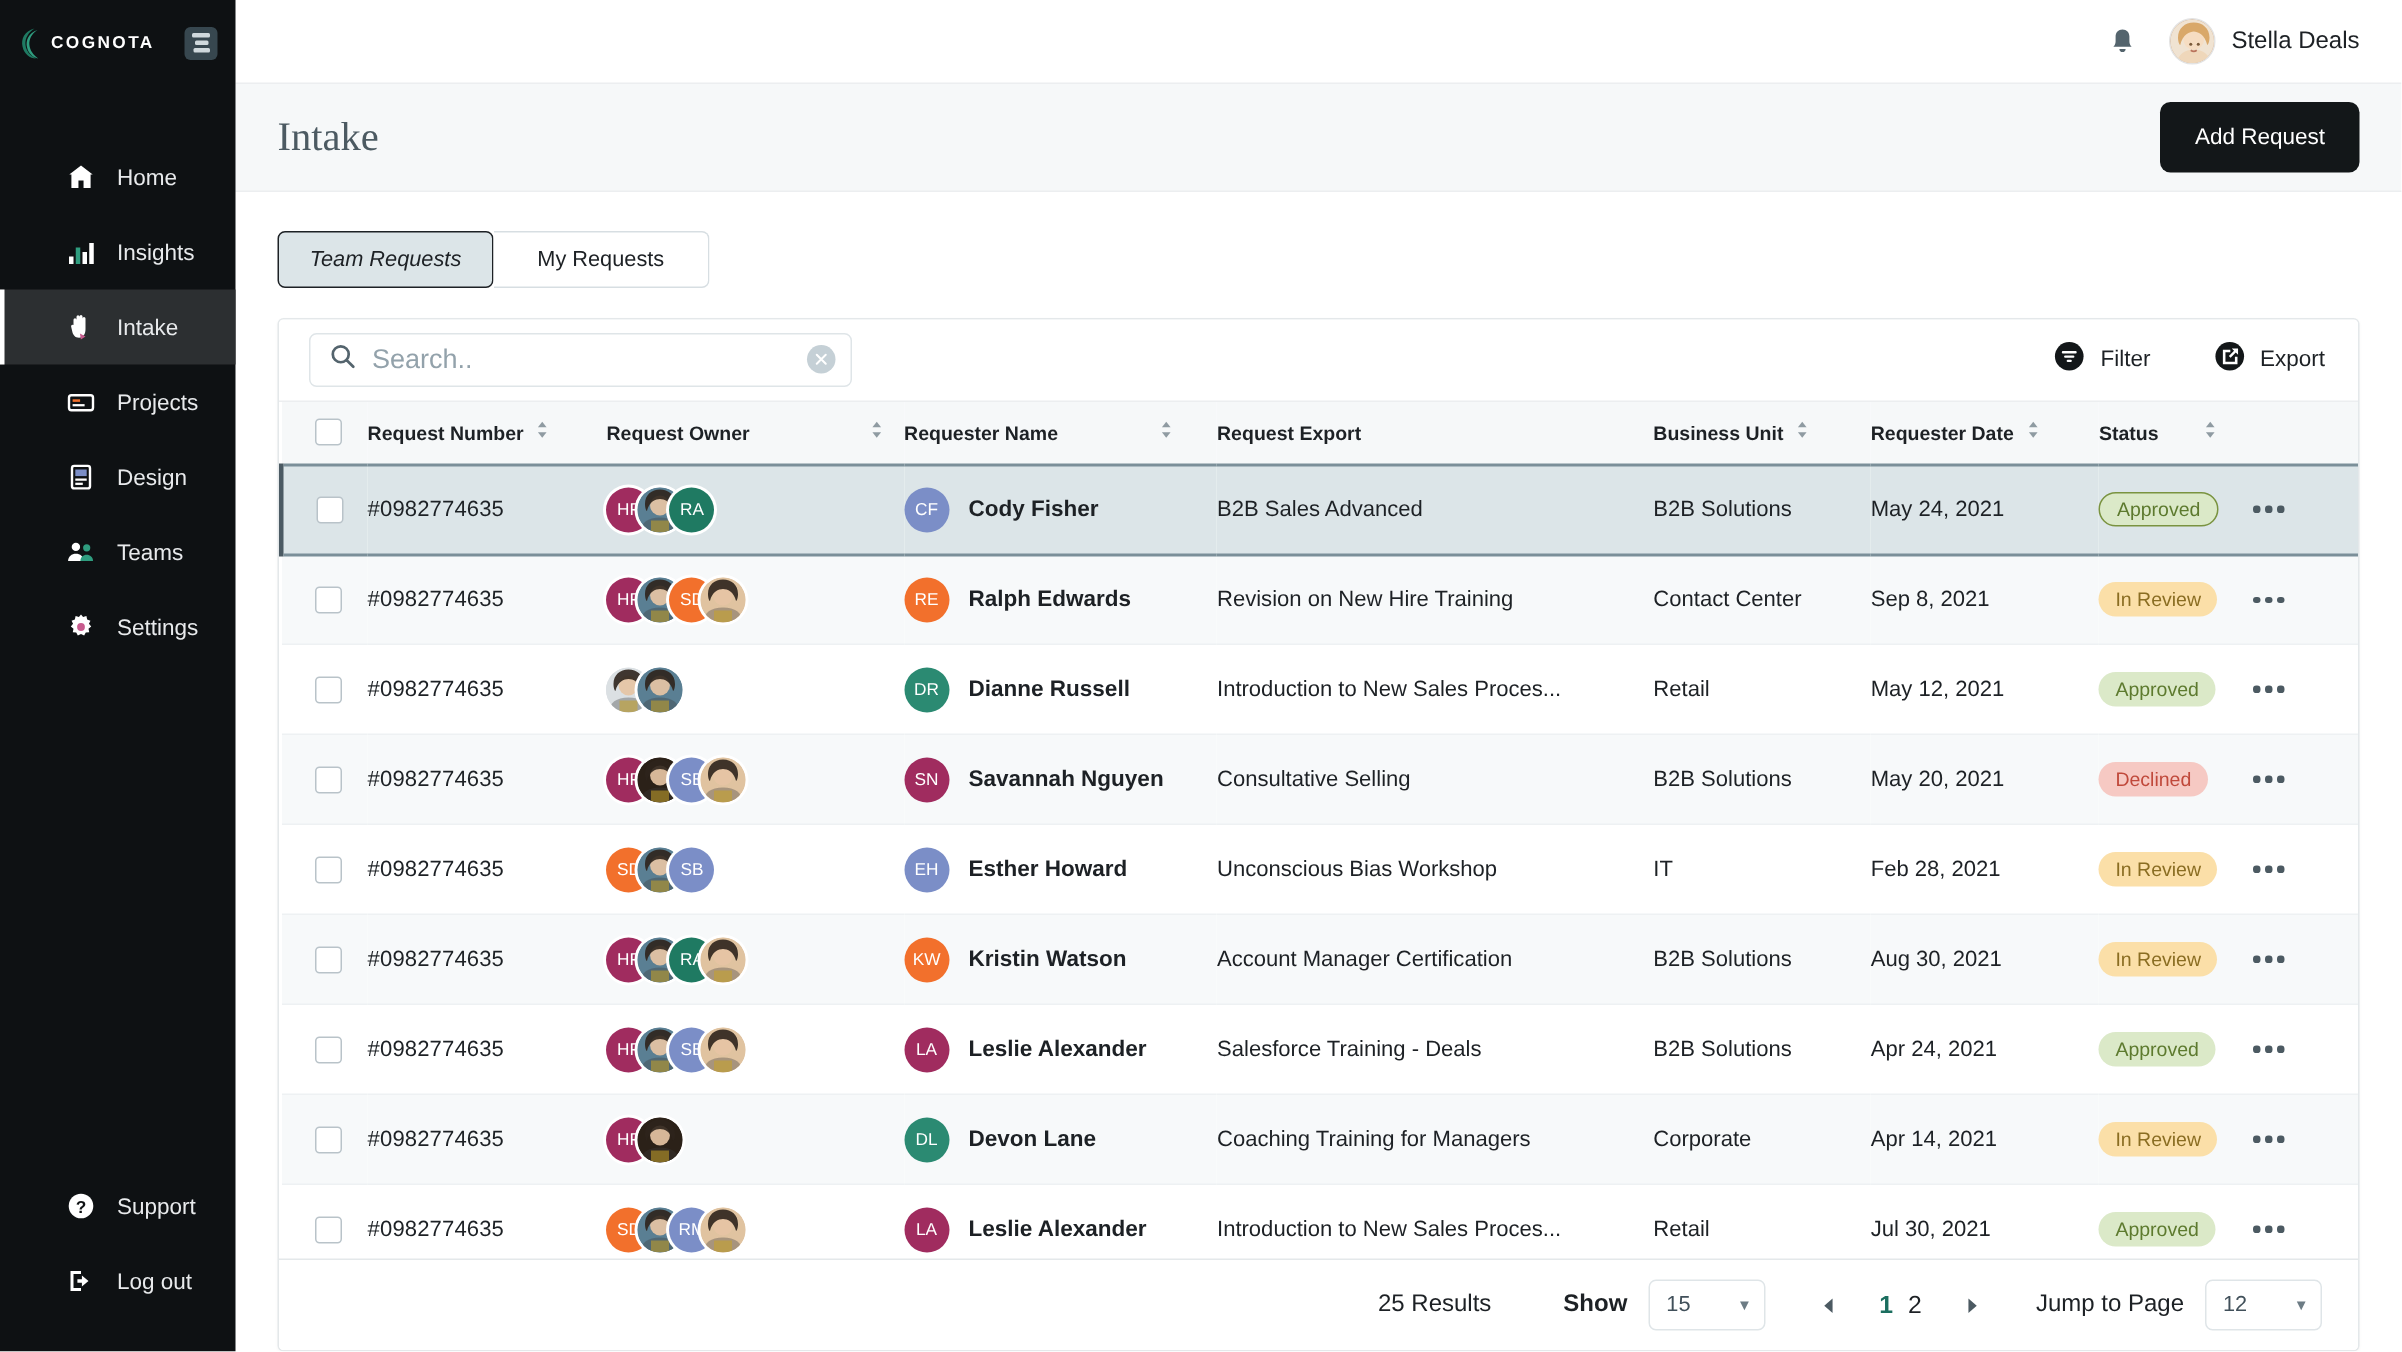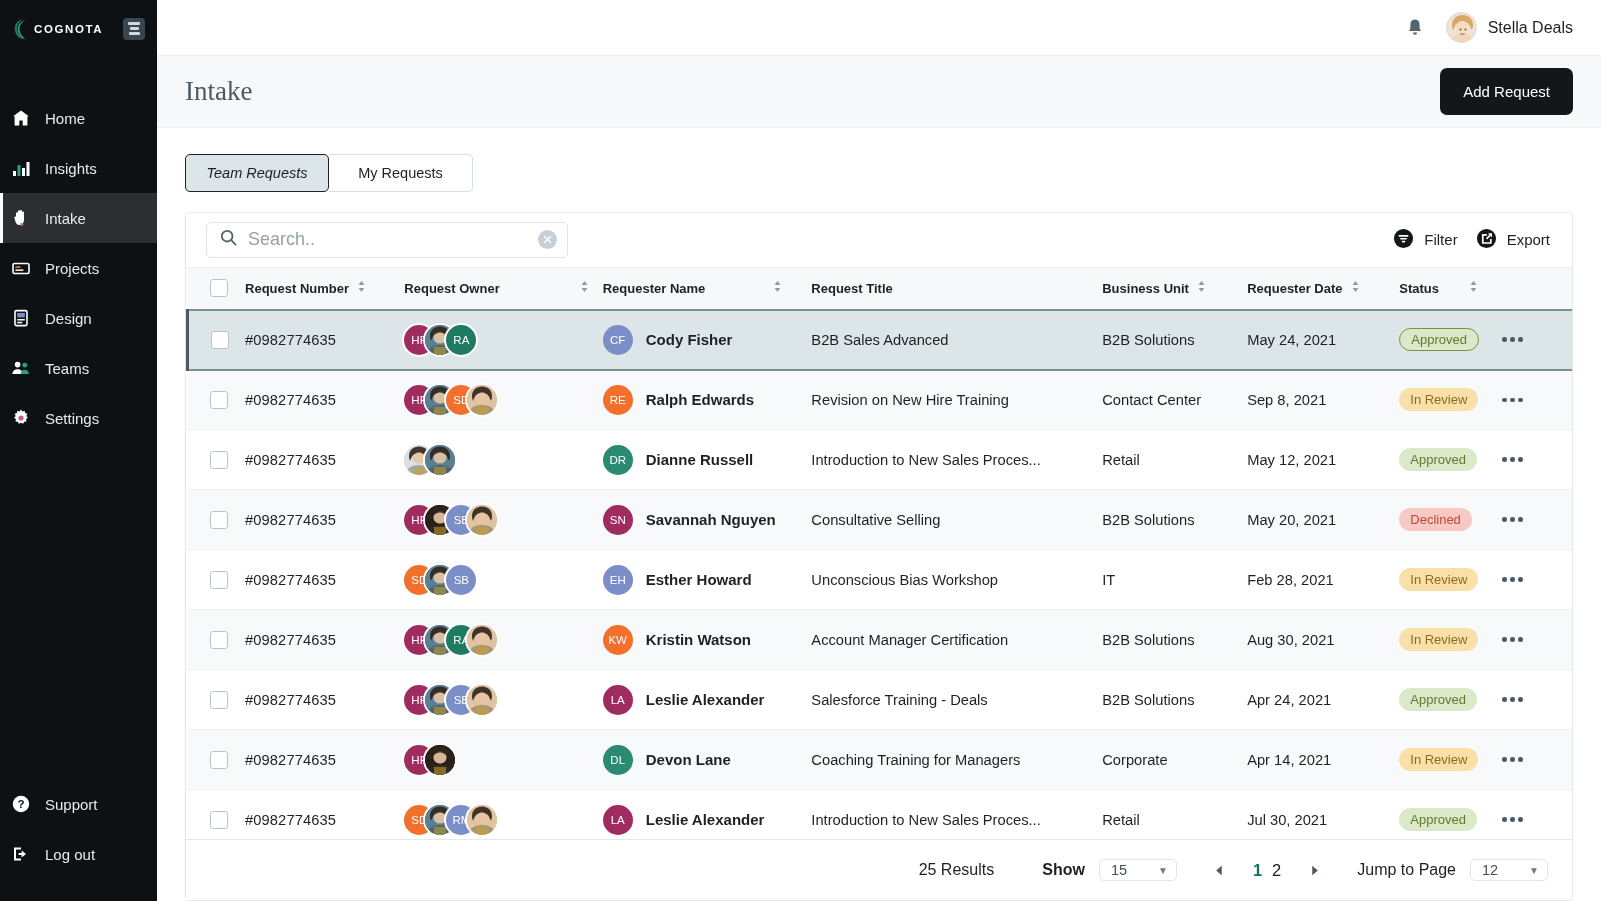--- a/index.html
+++ b/index.html
@@ -35,21 +35,21 @@
     cursor: pointer;
   }
   .collapse-btn i { display:block; height: 2.5px; background:#cfd8dc; border-radius:1px; }
   .collapse-btn i:nth-child(1){ width: 12px; }
   .collapse-btn i:nth-child(2){ width: 9px; }
   .collapse-btn i:nth-child(3){ width: 11px; }
 
   .nav { margin-top: 36px; display: flex; flex-direction: column; }
   .nav-item {
     height: 50px; display: flex; align-items: center; gap: 14px;
-    padding-left: 11px; color: #e8eaec; font-size: 15px;
+    padding-left: 44px; color: #e8eaec; font-size: 15px;
     position: relative; cursor: pointer;
   }
   .nav-item .nav-ico { width: 20px; height: 20px; flex: 0 0 20px; display:flex; align-items:center; justify-content:center; }
   .nav-item.active { background: #2c2f31; }
   .nav-item.active::before {
     content: ""; position: absolute; left: 0; top: 0; bottom: 0;
     width: 3px; background: #ffffff;
   }
   .nav-bottom { position: absolute; bottom: 22px; left: 0; right: 0; display:flex; flex-direction:column; }
 
@@ -109,21 +109,21 @@
   }
   .search-input {
     border: none; outline: none; flex: 1 1 auto; font-size: 18px;
     color: #41505a; font-family: "Liberation Sans", sans-serif; background: transparent;
   }
   .search-input::placeholder { color: #93a2ab; }
   .clear-btn {
     width: 19px; height: 19px; border-radius: 50%; background: #c5d0d6;
     display:flex; align-items:center; justify-content:center; cursor:pointer; flex:0 0 19px;
   }
-  .toolbar-actions { margin-left: auto; display: flex; align-items: center; gap: 18px; }
+  .toolbar-actions { margin-left: auto; display: flex; align-items: center; gap: 42px; }
   .tb-action { display: flex; align-items: center; gap: 10px; cursor: pointer; font-size: 15px; color:#1d2125; }
 
   
   .table-scroll { flex: 1 1 auto; overflow: hidden; }
   table { width: 100%; border-collapse: collapse; table-layout: fixed; }
   thead th {
     background: #f6f8f9; height: 42px; font-size: 13px; color: #1d2125;
     font-weight: bold; text-align: left; border-bottom: 1px solid #e4e8ea;
     padding: 0; vertical-align: middle;
   }
@@ -179,21 +179,21 @@
   .more-dots i { width: 4.5px; height: 4.5px; border-radius: 50%; background: #4c5a62; display:block; }
 
   .footer {
     height: 62px; border-top: 1px solid #e4e8ea; background: #fff;
     display: flex; align-items: center; justify-content: flex-end;
     padding-right: 24px; gap: 0;
   }
   .results { font-size: 16px; color: #1d2125; margin-right: 48px; }
   .show-lbl { font-size: 16px; font-weight: bold; color: #1d2125; margin-right: 14px; }
   .selectbox {
-    height: 22px; width: 78px; border: 1px solid #dfe5e8; border-radius: 5px;
+    height: 34px; width: 78px; border: 1px solid #dfe5e8; border-radius: 5px;
     display:flex; align-items:center; padding: 0 8px 0 11px; font-size: 14.5px;
     color:#41505a; cursor:pointer; background:#fff;
   }
   .selectbox .cv { margin-left: auto; color:#6d7c85; font-size: 10px; }
   .pg-arrow { width: 34px; height: 34px; display:flex; align-items:center; justify-content:center; cursor:pointer; }
   .pages { display:flex; gap: 10px; font-size: 16.5px; margin: 0 16px; }
   .pages .pg { cursor: pointer; color:#1d2125; }
   .pages .pg.cur { color: #1b6e5f; font-weight: bold; }
   .jump-lbl { font-size: 16px; font-weight: normal; color:#1d2125; margin: 0 14px 0 26px; }
   .spacer-l { margin-left: 26px; }
@@ -430,21 +430,21 @@
                   <span class="th-inner">
                       <span>Requester  Name</span>
                   <span style="margin-left:60px"><svg viewBox="0 0 10 14" width="9" height="13">
                           <path d="M5 1 L8.2 5.2 H1.8 Z" fill="#8f9ba2"></path>
                           <path d="M5 13 L1.8 8.8 H8.2 Z" fill="#8f9ba2"></path>
                         </svg></span>
                     </span>
                 </th>
                 <th class="c-title">
                   <span class="th-inner">
-                      <span>Request  Title</span>
+                      <span>Request  Export</span>
                     </span>
                 </th>
                 <th class="c-bu">
                   <span class="th-inner">
                       <span>Business Unit</span>
                   <span><svg viewBox="0 0 10 14" width="9" height="13">
                           <path d="M5 1 L8.2 5.2 H1.8 Z" fill="#8f9ba2"></path>
                           <path d="M5 13 L1.8 8.8 H8.2 Z" fill="#8f9ba2"></path>
                         </svg></span>
                     </span>

